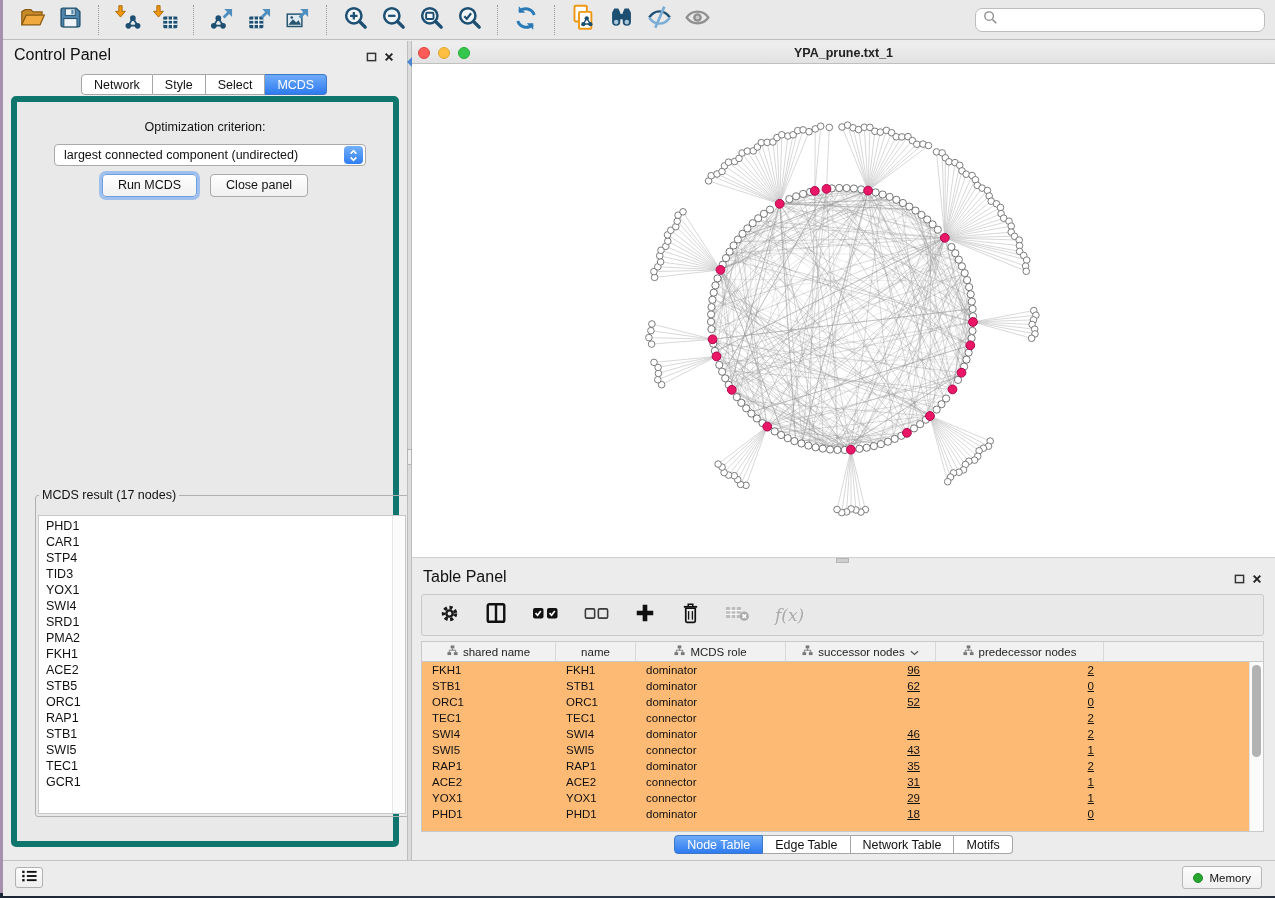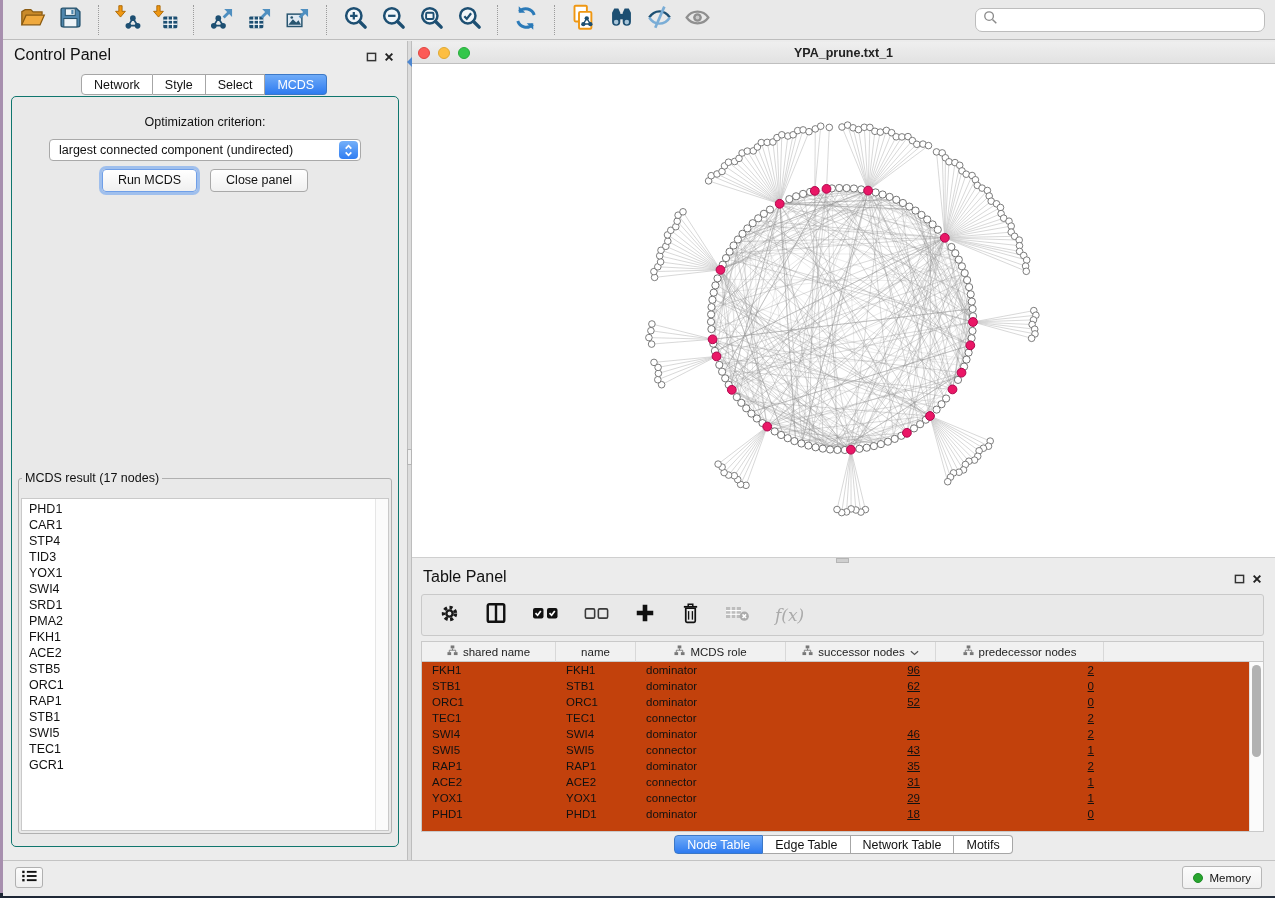--- a/index.html
+++ b/index.html
@@ -24,29 +24,29 @@
   .control-panel{position:absolute;left:0;top:0;width:404px;height:100%;background:#ececec;}
   .panel-titlebar{position:relative;height:26px;}
   .panel-title{position:absolute;left:11px;top:5px;font-size:16px;color:#111;}
   .pt-float{position:absolute;right:30px;top:7px;}
   .pt-close{position:absolute;right:13px;top:7px;}
   .cp-tabs{position:absolute;left:78px;top:33px;display:flex;height:21px;}
   .seg-tab{font-size:12.5px;color:#111;background:#fff;border:1px solid #a6a6a6;border-left:none;padding:2px 12px 0;line-height:17px;text-align:center;}
   .seg-tab:first-child{border-left:1px solid #a6a6a6;border-radius:4px 0 0 4px;}
   .seg-tab:last-child{border-radius:0 4px 4px 0;}
   .seg-tab.sel{background:linear-gradient(#6fabf8,var(--accent-blue));color:#fff;border-color:#3c78c6;}
-  .cp-page{position:absolute;left:8px;top:55px;width:388px;bottom:13px;background:#e9e9e9;border:1px solid #0f766e;border-radius:5px;}
+  .cp-page{position:absolute;left:8px;top:55px;width:388px;bottom:13px;background:#e9e9e9;border:6px solid #0f766e;border-radius:5px;}
   .opt-label{margin-top:18px;text-align:center;font-size:12.5px;color:#111;}
   .criterion{position:absolute;left:37px;top:42px;width:312px;height:22px;background:#fff;border:1px solid #a9a9a9;border-radius:4px;display:flex;align-items:center;}
   .criterion .val{flex:1;font-size:12.5px;color:#111;padding-left:9px;white-space:nowrap;overflow:hidden;}
   .criterion .spin{width:19px;height:18px;margin-right:2px;border-radius:4px;background:linear-gradient(#74b0f9,#2f7df2);display:flex;align-items:center;justify-content:center;}
   .btn-row{position:absolute;left:0;top:72px;width:100%;display:flex;justify-content:center;gap:13px;}
   .btn{font-size:12.5px;color:#111;background:linear-gradient(#ffffff,#f0f0f0);border:1px solid #a9a9a9;border-radius:4px;padding:3px 15px 4px;}
   .btn.focus{box-shadow:0 0 0 3px rgba(98,156,240,.55);border-color:#6f9fe8;}
-  .mcds-fieldset{position:absolute;left:2px;top:370px;width:374px;bottom:8px;border:1px solid #b0b0b0;border-radius:3px;margin:4px;padding:1px;}
+  .mcds-fieldset{position:absolute;left:2px;top:370px;width:374px;bottom:8px;border:1px solid #b0b0b0;border-radius:3px;margin:16px;padding:1px;}
   .mcds-fieldset legend{font-size:12.5px;color:#111;padding:0 3px;margin-left:2px;}
   .result-box{position:absolute;left:2px;right:2px;top:13px;bottom:2px;background:#fff;border:1px solid #c9c9c9;}
   .result-list{position:absolute;left:0;top:2px;right:14px;bottom:0;overflow:hidden;}
   .result-item{font-size:12.5px;color:#111;line-height:16px;padding-left:7px;}
   .result-scroll{position:absolute;right:0;top:0;width:13px;bottom:0;background:#fbfbfb;border-left:1px solid #e6e6e6;}
 
   
   .vsplit{position:absolute;left:404px;top:0;width:5px;height:100%;background:#dcdcdc;border-left:1px solid #bdbdbd;border-right:1px solid #bdbdbd;}
   .vsplit-handle{position:absolute;left:-1px;top:408px;width:5px;height:16px;background:#efefef;border:1px solid #b5b5b5;}
   .vsplit-arrow{position:absolute;left:-1px;top:16px;width:0;height:0;border-top:5px solid transparent;border-bottom:5px solid transparent;border-right:5px solid #4d86cf;}
@@ -64,21 +64,21 @@
   .light.green{background:var(--traffic-green);border:1px solid #27ab3b;}
   .net-title{position:absolute;left:0;right:0;top:4px;text-align:center;font-size:12.5px;font-weight:600;color:#222;}
   .net-canvas{position:absolute;left:0;top:22px;right:0;bottom:0;background:#fff;border-bottom:1px solid #cfcfcf;}
   .net-canvas svg{display:block;}
 
   
   .table-panel{position:absolute;left:0;top:522px;right:0;bottom:0;background:#ececec;}
   .tp-toolbar{position:absolute;left:9px;top:31px;right:11px;height:42px;background:#e9e9e9;border:1px solid #c9c9c9;border-radius:3px;display:flex;align-items:center;padding-left:17px;gap:25px;}
   .tp-ic{display:flex;align-items:center;justify-content:center;}
   .fx{font-family:"DejaVu Serif",serif;font-style:italic;font-size:17px;color:#aaa;}
-  .tp-table{position:absolute;left:9px;top:78px;right:11px;height:191px;background:#c2410c;border:1px solid #c9c9c9;}
+  .tp-table{position:absolute;left:9px;top:78px;right:11px;height:191px;background:#fdba74;border:1px solid #c9c9c9;}
   .t-head{display:flex;height:20px;background:#f1f1f1;}
   .th{display:flex;align-items:center;justify-content:center;gap:5px;border-right:1px solid #d8d8d8;border-bottom:1px solid #c9c9c9;font-size:11.5px;color:#222;overflow:hidden;}
   .th:last-child{border-right:none;flex:1;}
   .t-body{position:absolute;left:0;top:20px;right:14px;bottom:0;overflow:hidden;}
   .t-row{display:flex;height:16px;}
   .td{font-size:11.5px;color:#111;line-height:16px;white-space:nowrap;overflow:hidden;}
   .td.l{padding-left:10px;text-align:left;}
   .td.r{text-align:right;text-decoration:underline;}
   .t-scroll{position:absolute;right:0;top:20px;width:14px;bottom:0;background:#fbfbfb;border-left:1px solid #e3e3e3;}
   .t-thumb{position:absolute;left:2px;top:3px;width:9px;height:92px;background:#b2b2b2;border-radius:5px;}

